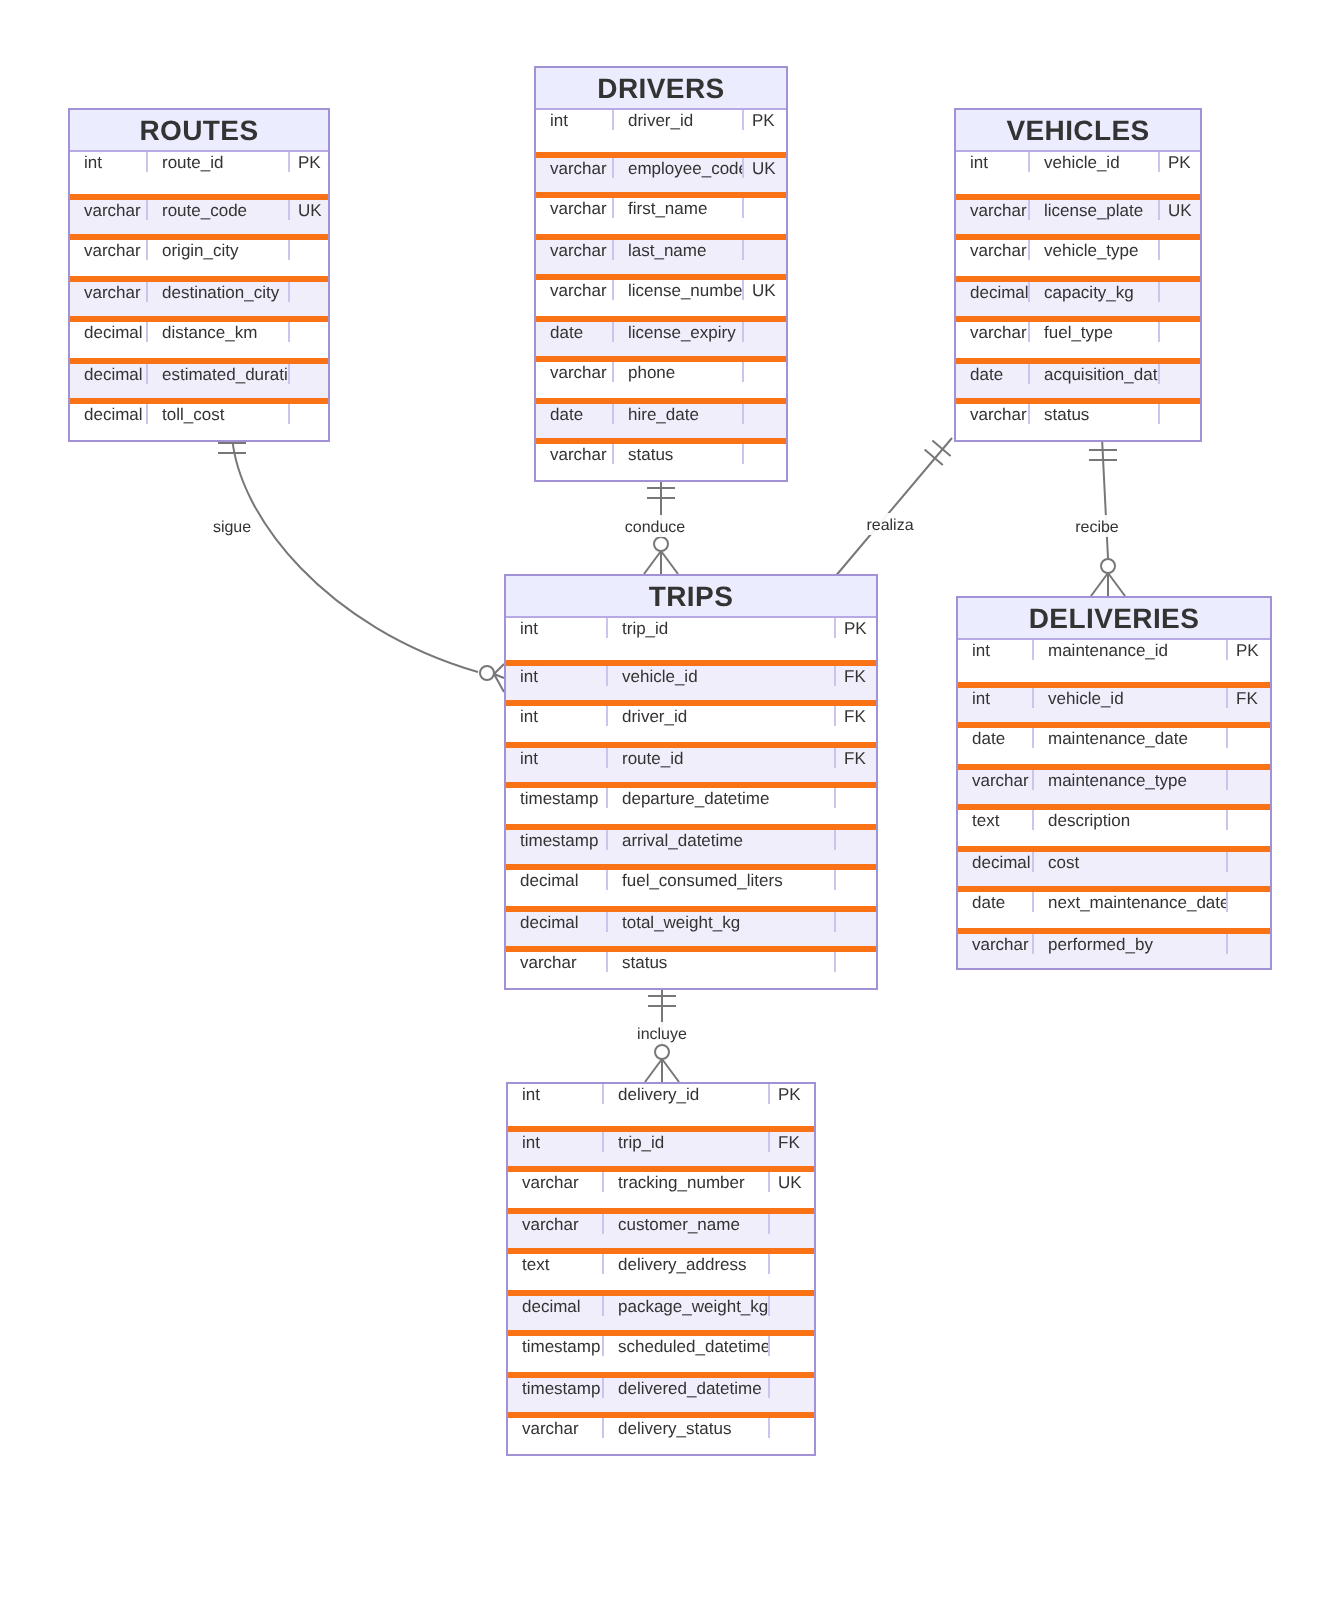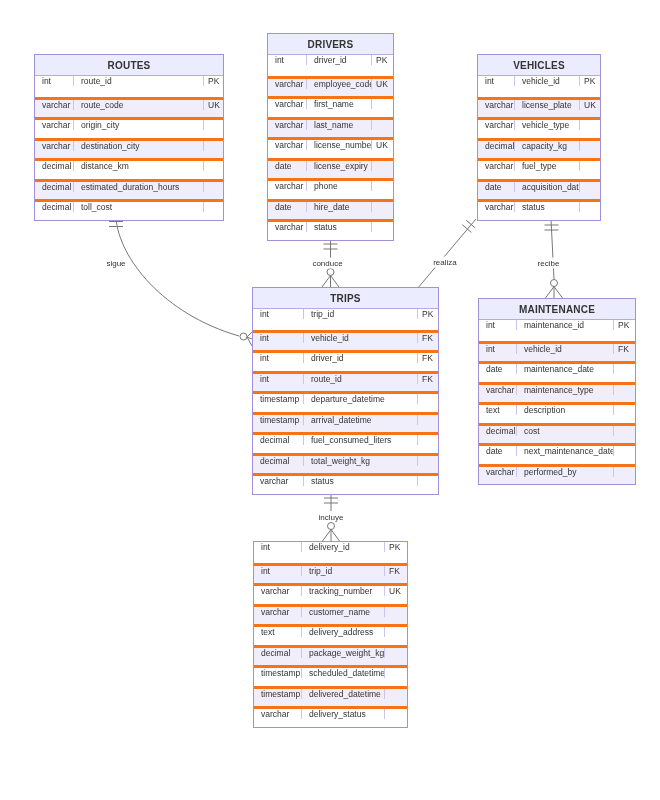--- a/index.html
+++ b/index.html
@@ -13,21 +13,21 @@
   .rel-circle{fill:#ffffff;stroke:#777777;stroke-width:1;}
   .rel-label-bg{fill:#ffffff;opacity:0.92;}
   .rel-label{font-size:8px;fill:#333;text-anchor:middle;font-family:"Liberation Sans","DejaVu Sans",sans-serif;}
   .entity{
     position:absolute;box-sizing:border-box;background:#fff;
     border:1px solid #a391d8;
     font-size:8.5px;
   }
   .entity-header{
     box-sizing:border-box;height:21px;display:flex;align-items:center;justify-content:center;
-    background:var(--header-fill,#ECECFF);font-weight:700;font-size:10px;letter-spacing:.2px;
+    background:var(--header-fill,#ECECFF);font-weight:700;font-size:14px;letter-spacing:.2px;
     border-bottom:1px solid #b7a9e4;
   }
   .entity-row{box-sizing:border-box;height:20.5px;display:flex;align-items:flex-start;}
   .entity-row + .entity-row{border-top:3px solid #f97316;}
   .entity-row.even{background:#efeefa;}
   .entity-row.odd{background:#ffffff;}
   .cell{box-sizing:border-box;display:flex;align-items:center;padding:0 0 0 7px;overflow:hidden;white-space:nowrap;}
   .cell-type{width:var(--c1,40px);border-right:1px solid #cdc4ee;}
   .cell-name{flex:1;border-right:1px solid #cdc4ee;}
   .cell-key{width:var(--c3,20px);padding-left:4px;}
@@ -83,21 +83,21 @@
       <path class="rel-line" d="M331,493 L331,522"></path>
       <line class="rel-tick" x1="324" y1="498" x2="338" y2="498"></line>
       <line class="rel-tick" x1="324" y1="503" x2="338" y2="503"></line>
       <circle class="rel-circle" cx="331" cy="526" r="3.5"></circle>
       <path class="rel-line" d="M331,529.5 L322.5,541 M331,529.5 L331,541 M331,529.5 L339.5,541"></path>
       <rect class="rel-label-bg" x="317" y="511" width="28" height="11"></rect>
       <text class="rel-label" x="331" y="519.5">incluye</text>
     </g>
   </svg>
 
-  <div class="entity" style="left:34px;top:54px;width:190px;--c1:39px;--c3:19px">
+  <div class="entity" style="left:34px;top:54px;width:131px;--c1:39px;--c3:19px">
       <div class="entity-header">ROUTES</div>
       <div class="entity-row odd">
         <div class="cell cell-type">int</div>
         <div class="cell cell-name">route_id</div>
         <div class="cell cell-key">PK</div>
       </div>
       <div class="entity-row even">
         <div class="cell cell-type">varchar</div>
         <div class="cell cell-name">route_code</div>
         <div class="cell cell-key">UK</div>
@@ -256,21 +256,21 @@
         <div class="cell cell-name">total_weight_kg</div>
         <div class="cell cell-key"></div>
       </div>
       <div class="entity-row odd">
         <div class="cell cell-type">varchar</div>
         <div class="cell cell-name">status</div>
         <div class="cell cell-key"></div>
       </div>
     </div>
   <div class="entity" style="left:478px;top:298px;width:158px;--c1:38px;--c3:21px">
-      <div class="entity-header">MAINTENANCE</div>
+      <div class="entity-header">DELIVERIES</div>
       <div class="entity-row odd">
         <div class="cell cell-type">int</div>
         <div class="cell cell-name">maintenance_id</div>
         <div class="cell cell-key">PK</div>
       </div>
       <div class="entity-row even">
         <div class="cell cell-type">int</div>
         <div class="cell cell-name">vehicle_id</div>
         <div class="cell cell-key">FK</div>
       </div>

